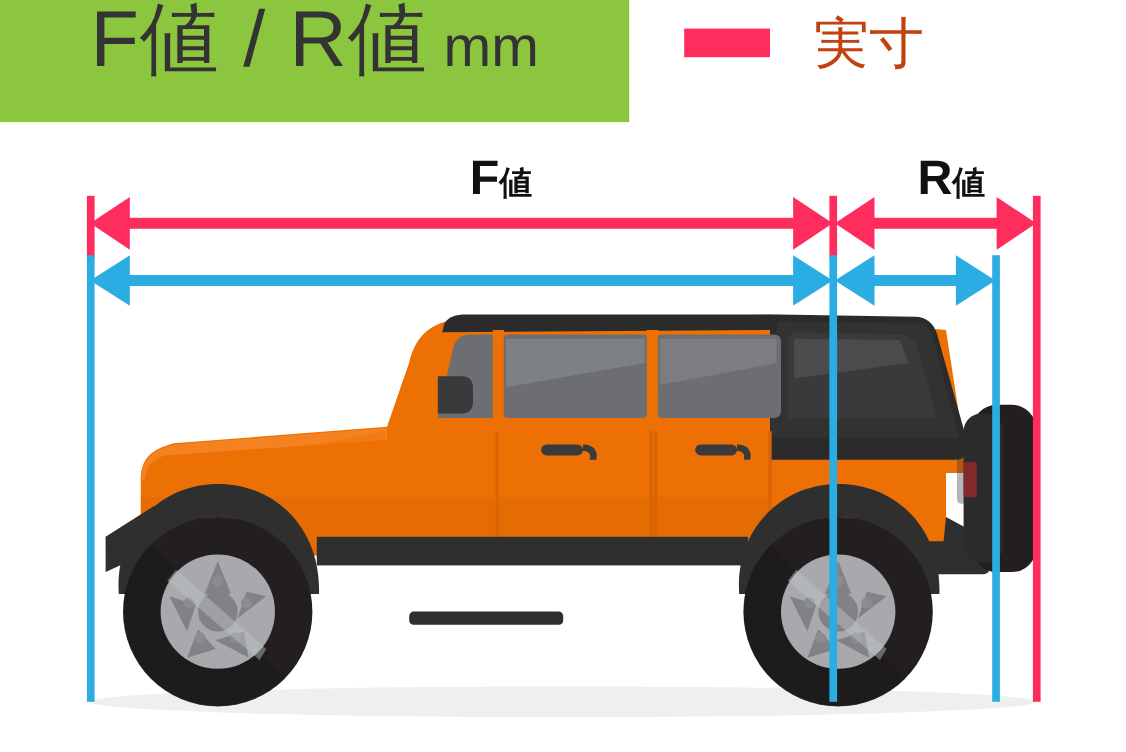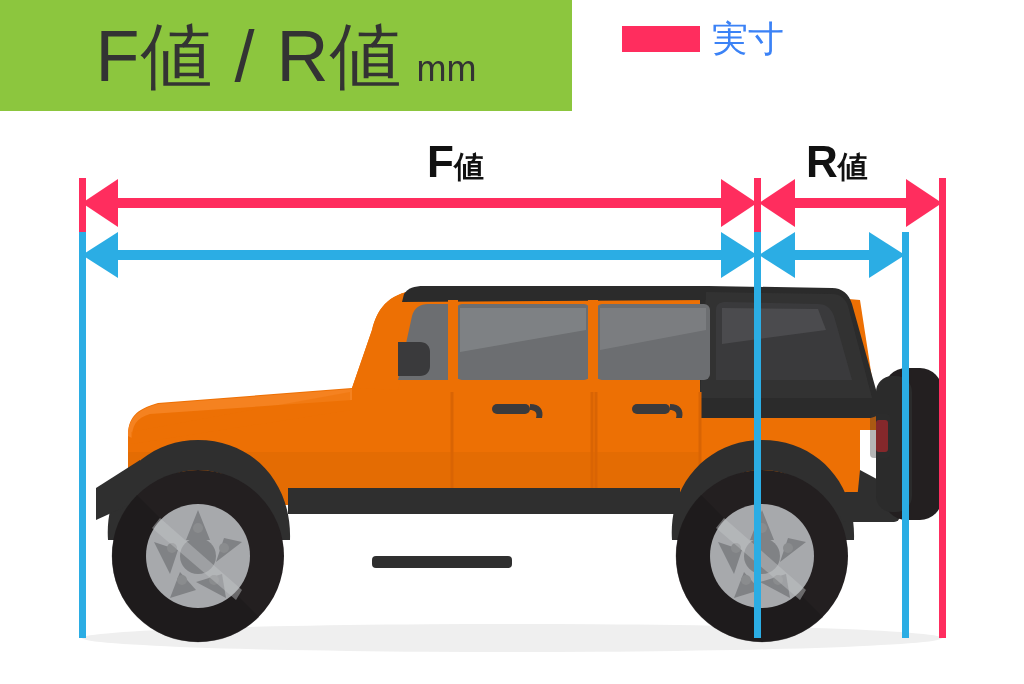--- a/index.html
+++ b/index.html
@@ -20,37 +20,37 @@
 
   
   .title-band {
     position: absolute;
     left: 0;
     top: 0;
     width: 572px;
     height: 111px;
     background: #8CC63E;
     display: flex;
-    align-items: center;
+    align-items: flex-start;
     justify-content: center;
   }
   .title-text {
     display: flex;
     align-items: baseline;
     color: #333333;
     line-height: 1;
     white-space: nowrap;
   }
   .title-main {
     font-size: 72px;
     font-weight: 400;
     letter-spacing: 1px;
   }
   .title-unit {
-    font-size: 36px;
+    font-size: 52px;
     font-weight: 400;
     margin-left: 14px;
   }
 
   
   .legend {
     position: absolute;
     left: 622px;
     top: 16px;
     width: 330px;
@@ -61,23 +61,23 @@
     height: 46px;
   }
   .legend-swatch {
     width: 78px;
     height: 26px;
     flex: none;
   }
   .legend-swatch.red  { background: #FF2D5E; }
   .legend-swatch.blue { background: #2BADE4; }
   .legend-label {
-    margin-left: 12px;
-    font-size: 36px;
-    color: #3b82f6;
+    margin-left: 40px;
+    font-size: 50px;
+    color: #c2410c;
     line-height: 1;
     white-space: nowrap;
   }
 
   
   .vline {
     position: absolute;
     width: 7px;
   }
   .vline.red  { background: #FF2D5E; }
@@ -311,17 +311,17 @@
     <g fill="#2BADE4">
       <rect x="788" y="250" width="92" height="10"></rect>
       <polygon points="759,255 795,232 795,278"></polygon>
       <polygon points="905,255 869,232 869,278"></polygon>
     </g>
   </svg>
 
   <div class="dim-label" style="left:395px; top:140px;margin-left:32px;">
     <span>F</span><span class="sub">値</span>
   </div>
-  <div class="dim-label" style="left:806px; top:140px;">
+  <div class="dim-label" style="left:834px; top:140px;">
     <span>R</span><span class="sub">値</span>
   </div>
 
 </div>
 
 </body></html>

